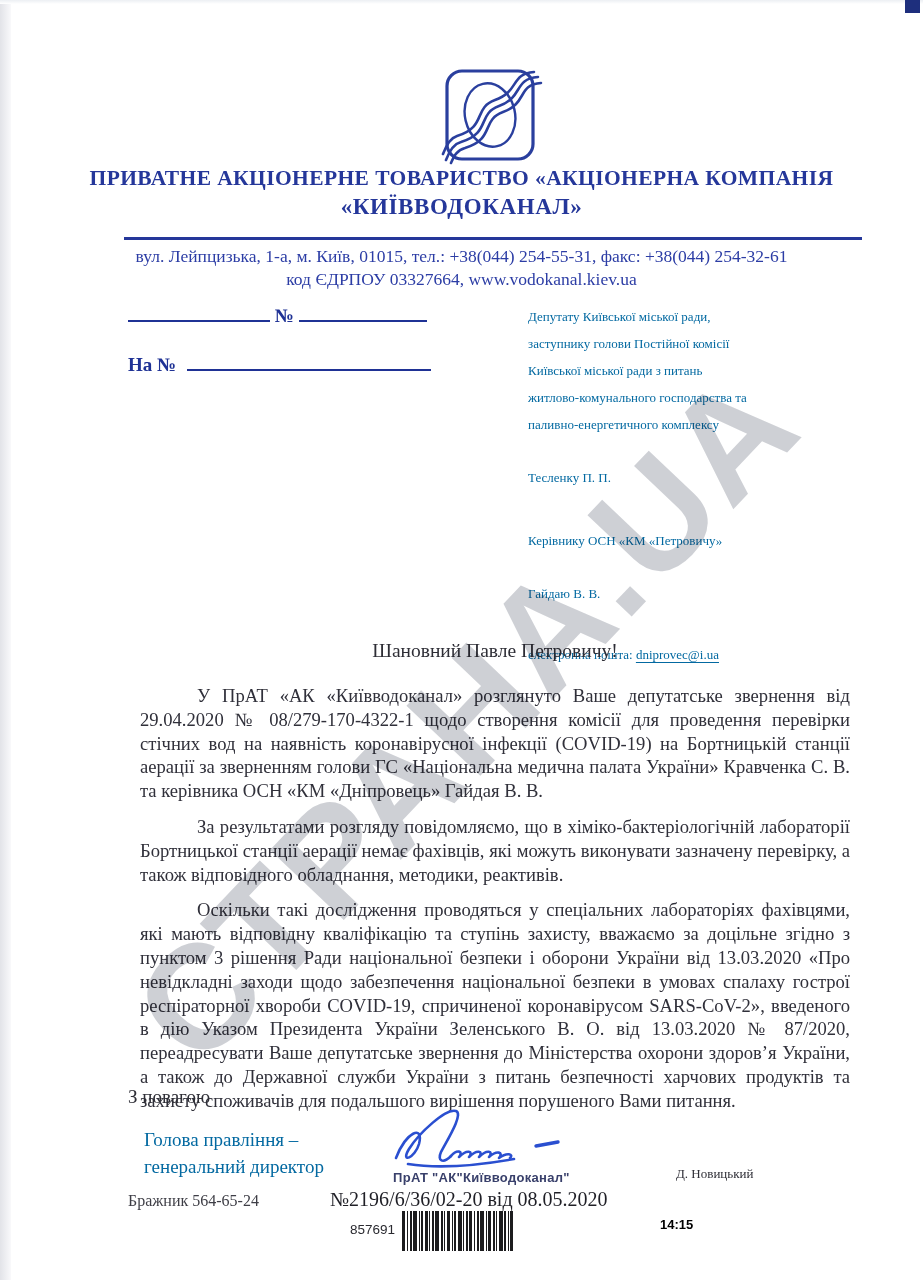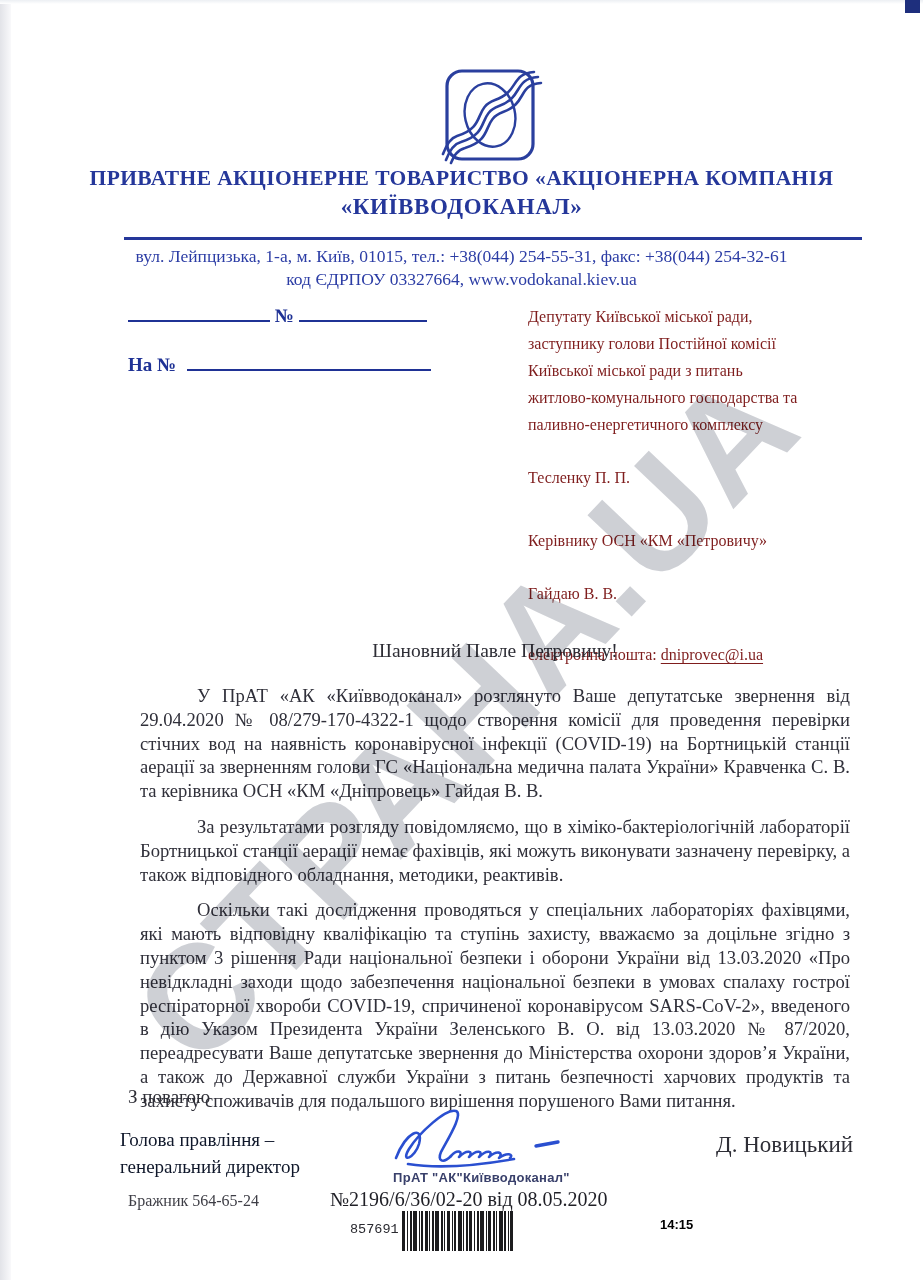--- a/index.html
+++ b/index.html
@@ -28,41 +28,41 @@
   .contact-line.a1 { top:246px; font-size:17.5px; }
   .contact-line.a2 { top:269px; font-size:17.5px; }
 
   
   .ref-block { position:absolute; left:128px; top:305px; color:#1f3295; font-weight:700; font-size:19px; }
   .ref-row2 { margin-top:27px; }
   .uline { display:inline-block; border-bottom:2px solid #1f3295; height:13px; }
   .u1 { width:142px; } .u2 { width:128px; } .u3 { width:244px; margin-left:6px; }
 
   
-  .addressee { position:absolute; left:528px; top:303px; width:340px; font-size:16px; line-height:27px; color:#7f1d1d; }
+  .addressee { position:absolute; left:528px; top:303px; width:340px; font-size:13px; line-height:27px; color:#0369a1; }
   .addr-line { margin:0; }
   .gap-1 { margin-top:26px; } .gap-2 { margin-top:36px; } .gap-3 { margin-top:26px; } .gap-4 { margin-top:34px; }
   .email-val { text-decoration:underline; text-underline-offset:3px; }
 
   
   .salutation { position:absolute; left:128px; top:640px; width:734px; text-align:center; font-size:19.5px; color:#2e2e36; }
   .body-text { position:absolute; left:128px; top:672px; width:734px; font-size:18.6px; line-height:23.8px; text-align:justify; color:#30303a; }
   .body-text p { margin:12px; text-indent:57px; }
 
   
   .closing { position:absolute; left:128px; top:1086px; font-size:19px; color:#2e2e36; }
-  .sig-title { position:absolute; left:120px; top:1126px; font-size:19px; line-height:27px; color:#0f172a; }
-  .signer-name { position:absolute; left:676px; top:1132px; font-size:23px; color:#2e2e36;margin-left:40px; }
+  .sig-title { position:absolute; left:144px; top:1126px; font-size:19px; line-height:27px; color:#0369a1; }
+  .signer-name { position:absolute; left:676px; top:1166px; font-size:13px; color:#2e2e36; }
   .signature-svg { position:absolute; left:386px; top:1106px; }
   .stamp-line { position:absolute; left:393px; top:1170px; font-size:13px; font-weight:700; color:#39406b; font-family:"Liberation Sans","DejaVu Sans",sans-serif; letter-spacing:.3px; }
   .reg-number { position:absolute; left:330px; top:1188px; font-size:20px; color:#1f1f26; }
   .executor { position:absolute; left:128px; top:1192px; font-size:16px; color:#3e3e46; }
 
   
-  .doc-code { position:absolute; left:350px; top:1222px; font-size:13.5px; color:#2a2a30; font-family:Liberation Mono, monospace; }
+  .doc-code { position:absolute; left:350px; top:1222px; font-size:13.5px; color:#2a2a30; font-family:Liberation Sans, sans-serif; }
   .barcode { position:absolute; left:402px; top:1211px; }
   .time-stamp { position:absolute; left:660px; top:1217px; font-size:13px; font-weight:700; color:#000000; font-family:"Liberation Sans","DejaVu Sans",sans-serif; }
 
   
   .watermark {
     position:absolute; left:-14px; top:632px; width:960px; text-align:center;
     font-family:"Liberation Sans","DejaVu Sans",sans-serif;
     font-size:148px; font-weight:700; letter-spacing:3px; white-space:nowrap;
     color:rgba(138,143,156,0.42);
     transform:rotate(-46.5deg); transform-origin:50% 50%;

